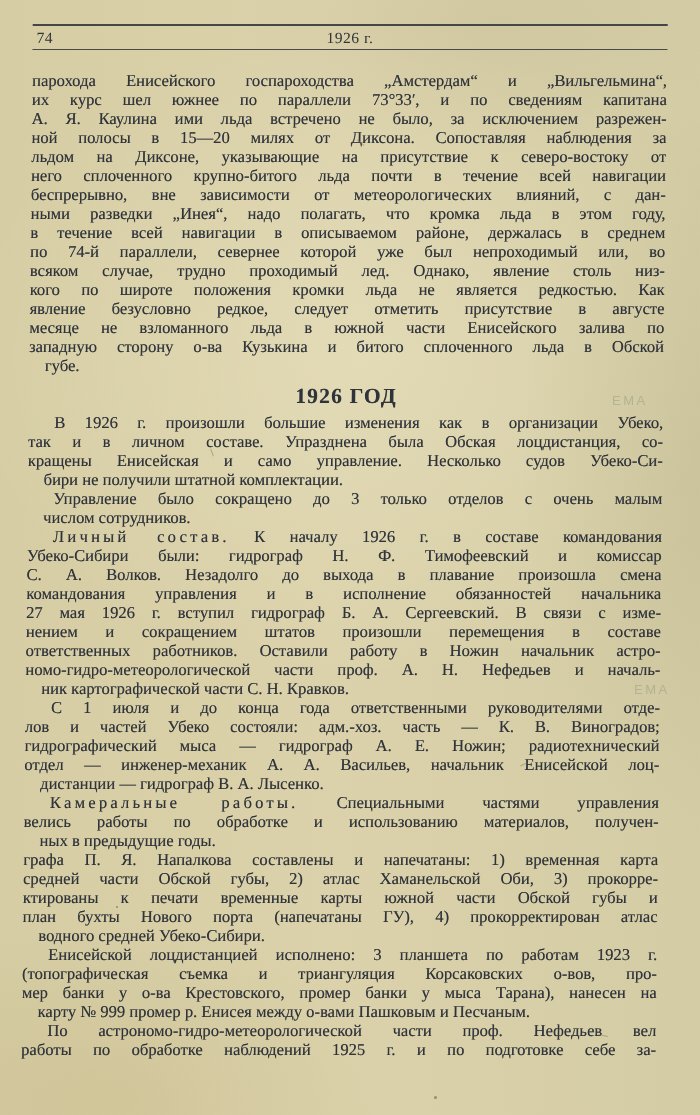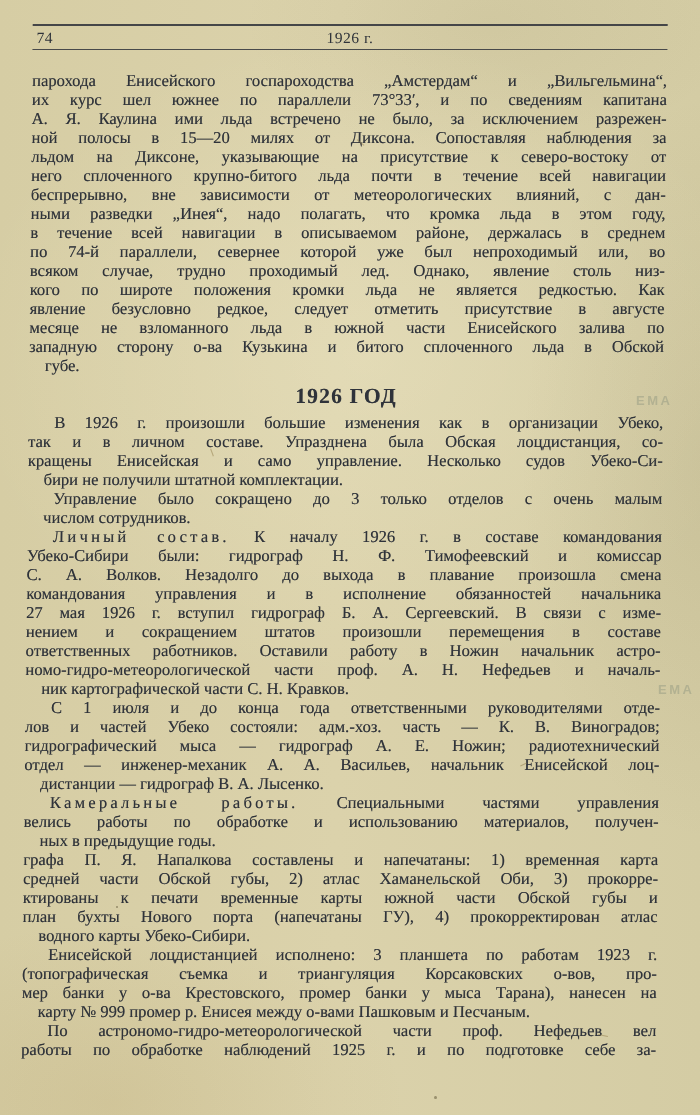--- a/index.html
+++ b/index.html
@@ -43,23 +43,22 @@
   .line.indent{text-indent:26px;}
   .spaced{letter-spacing:3.2px;}
   .heading{
     font-weight:bold;font-size:21.5px;line-height:26px;
     text-align-last:center;margin:8px 0 4px;
     letter-spacing:1.2px;
   }
   .ghost{
     position:absolute;
     font-family:"Liberation Sans","DejaVu Sans",sans-serif;
-    font-weight:bold;font-size:13px;letter-spacing:2.5px;
+    font-weight:normal;font-size:13px;letter-spacing:2.5px;
     color:rgba(128,140,122,0.38);
-    margin-left:24px;
   }
   .speck{position:absolute;border-radius:50%;background:rgba(92,82,52,0.5);}
   .sp1{left:434px;top:1096px;width:2.5px;height:3px;}
   .sp2{left:653px;top:212px;width:2px;height:2px;}
   .sp3{left:116px;top:906px;width:1.5px;height:2px;}
   .fiber{position:absolute;background:rgba(150,130,80,0.55);height:1px;}
   .f1{left:356px;top:142px;width:9px;transform:rotate(38deg);}
   .f2{left:520px;top:764px;width:7px;transform:rotate(-25deg);}
   .f3{left:208px;top:452px;width:8px;transform:rotate(70deg);}
   .f4{left:598px;top:1035px;width:10px;transform:rotate(12deg);}
@@ -128,21 +127,21 @@
         <div>
           <div class="line indent"><span class="spaced">Камеральные работы.</span> Специальными частями управления</div>
           <div class="line">велись работы по обработке и использованию материалов, получен-</div>
           <div class="line plain">ных в предыдущие годы.</div>
         </div>
         <div>
           <div class="line">графа П. Я. Напалкова составлены и напечатаны: 1) временная карта</div>
           <div class="line">средней части Обской губы, 2) атлас Хаманельской Оби, 3) прокорре-</div>
           <div class="line">ктированы к печати временные карты южной части Обской губы и</div>
           <div class="line">план бухты Нового порта (напечатаны ГУ), 4) прокорректирован атлас</div>
-          <div class="line plain">водного карты Убеко-Сибири.</div>
+          <div class="line plain">водного средней Убеко-Сибири.</div>
         </div>
         <div>
           <div class="line indent">Енисейской лоцдистанцией исполнено: 3 планшета по работам 1923 г.</div>
           <div class="line">(топографическая съемка и триангуляция Корсаковских о-вов, про-</div>
           <div class="line">мер банки у о-ва Крестовского, промер банки у мыса Тарана), нанесен на</div>
           <div class="line plain">карту № 999 промер р. Енисея между о-вами Пашковым и Песчаным.</div>
         </div>
         <div>
           <div class="line indent">По астрономо-гидро-метеорологической части проф. Нефедьев вел</div>
           <div class="line">работы по обработке наблюдений 1925 г. и по подготовке себе за-</div>

